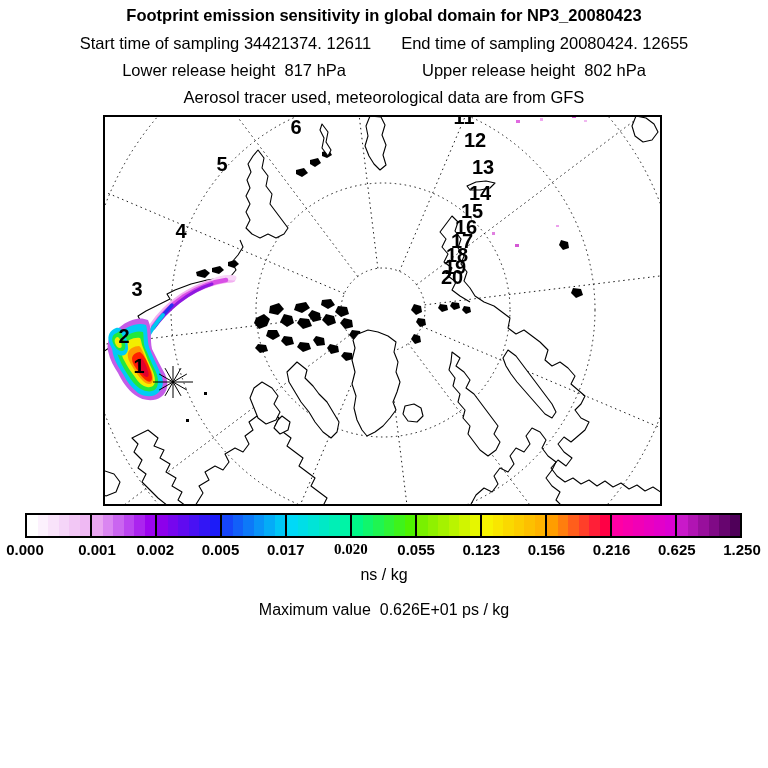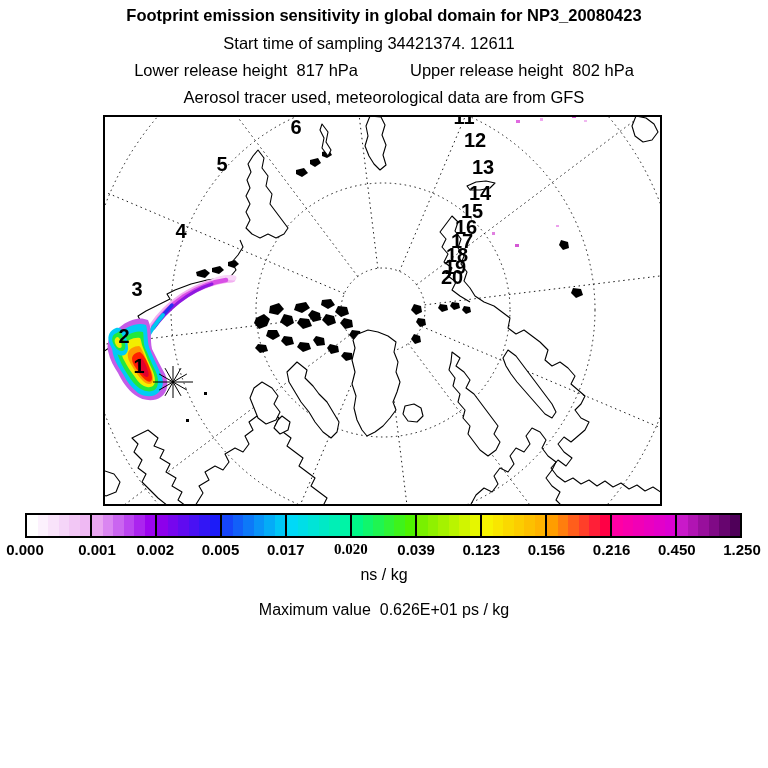--- a/index.html
+++ b/index.html
@@ -3,21 +3,21 @@
 <meta charset="utf-8">
 <style>
   html,body{margin:0;padding:0;background:#fff;}
   .page{position:relative;width:768px;height:768px;background:#ffffff;overflow:hidden;
         font-family:"Liberation Sans","DejaVu Sans",sans-serif;color:#000;}
   .hline{position:absolute;left:0;width:768px;display:flex;justify-content:center;
          white-space:pre;line-height:1.2;}
   .t-title{top:6px;font-size:16.5px;font-weight:700;}
   .t-l2{top:34px;font-size:16.5px;font-weight:400;}
   .t-l2 .gap{display:inline-block;width:30px;}
-  .t-l3{top:61px;font-size:16.5px;font-weight:400;}
+  .t-l3{top:61px;font-size:16.5px;font-weight:400;gap:12px;}
   .t-l3 .gap{display:inline-block;width:52px;}
   .t-l4{top:88px;font-size:16.5px;font-weight:400;}
   .map-svg{position:absolute;left:0;top:0;}
   .cbar{position:absolute;left:25px;top:513px;width:717px;height:25px;
         border:2px solid #000;box-sizing:border-box;display:flex;}
   .cseg{flex:1 1 0;display:flex;border-left:2px solid #000;min-width:0;}
   .cseg:first-child{border-left:none;}
   .ccell{flex:1 1 0;}
   .tick{position:absolute;top:541px;width:64px;margin-left:-32px;text-align:center;
         font-size:15px;font-weight:700;}
@@ -25,21 +25,21 @@
   .max-line{top:600px;font-size:16px;font-weight:400;}
 </style>
 </head>
 <body>
 
 <div class="page">
 
   <div class="hline t-title">Footprint emission sensitivity in global domain for NP3_20080423</div>
 
   <div class="hline t-l2">
-    <span>Start time of sampling 34421374. 12611</span><span class="gap"></span>
+    <span>Start time of sampling 34421374. 12611</span><span class="gap"></span><span>End time of sampling 20080424. 12655</span>
   </div>
 
   <div class="hline t-l3">
     <span>Lower release height  817 hPa</span><span class="gap"></span><span>Upper release height  802 hPa</span>
   </div>
 
   <div class="hline t-l4">Aerosol tracer used, meteorological data are from GFS</div>
 
   <svg class="map-svg" width="768" height="768" viewBox="0 0 768 768">
     <defs>
@@ -302,24 +302,24 @@
         <div class="ccell" style="background: rgb(79, 0, 89);"></div>
       </div>
     </div>
   <div id="ticks">
       <div class="tick" style="left: 25px;">0.000</div>
       <div class="tick" style="left: 97px;">0.001</div>
       <div class="tick" style="left: 155.364px;">0.002</div>
       <div class="tick" style="left: 220.545px;">0.005</div>
       <div class="tick" style="left: 285.727px;">0.017</div>
       <div class="tick" style="left: 350.909px; font-family: Liberation Serif, serif;">0.020</div>
-      <div class="tick" style="left: 416.091px;">0.039</div>
+      <div class="tick" style="left: 416.091px;">0.055</div>
       <div class="tick" style="left: 481.273px;">0.123</div>
       <div class="tick" style="left: 546.455px;">0.156</div>
       <div class="tick" style="left: 611.636px;">0.216</div>
-      <div class="tick" style="left: 676.818px;">0.450</div>
+      <div class="tick" style="left: 676.818px;">0.625</div>
       <div class="tick" style="left: 742px;">1.250</div>
     </div>
 
   <div class="hline units-line">ns / kg</div>
 
   <div class="hline max-line">Maximum value  0.626E+01 ps / kg</div>
 </div>
 
 </body></html>

